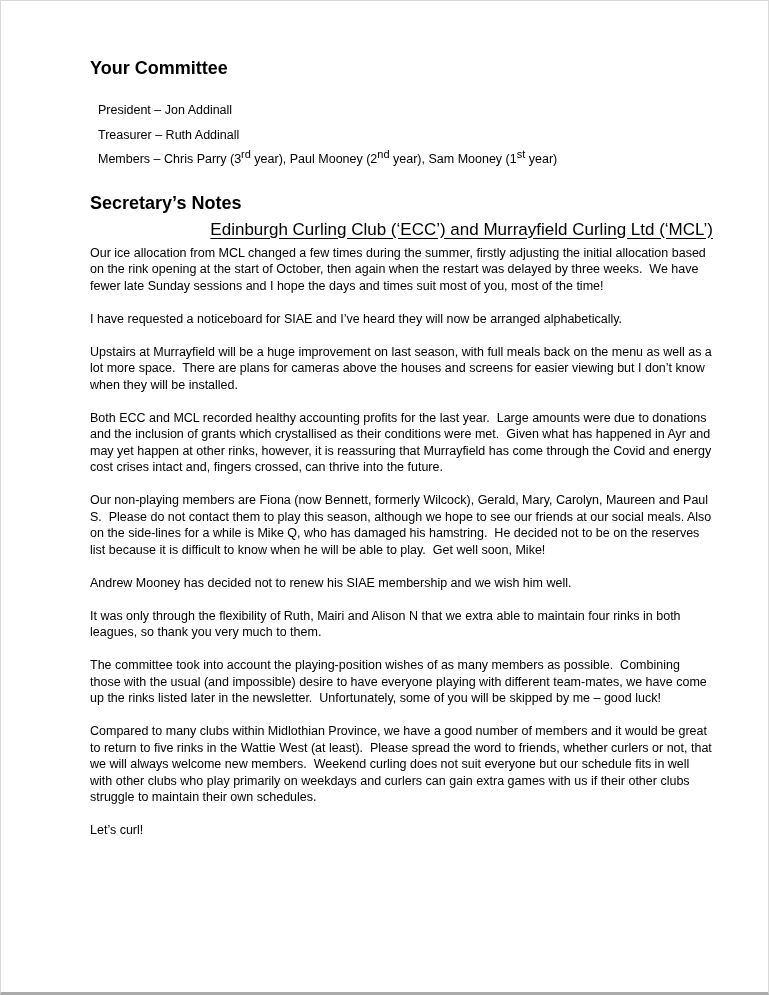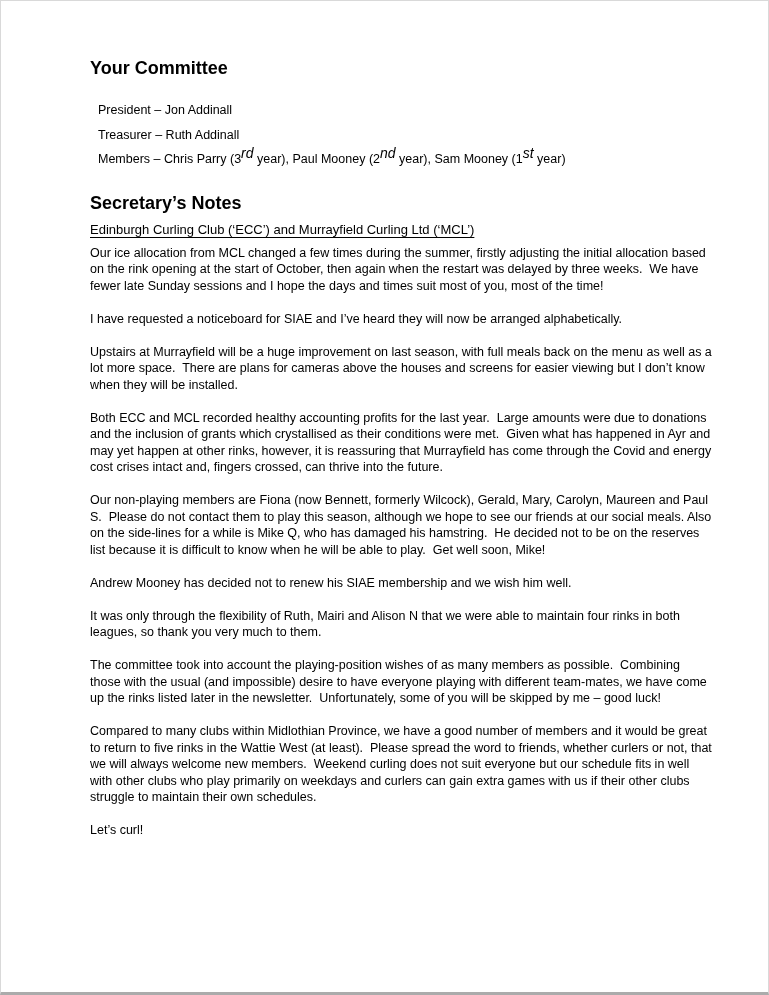--- a/index.html
+++ b/index.html
@@ -36,34 +36,34 @@
   .body-line, .doc-para {
     font-size: 12.5px;
     line-height: 16.5px;
     margin: 8px;
   }
   .doc-para {
     margin: 0 0 16.5px 0;
     white-space: pre-wrap;
   }
   .section-title {
-    font-size: 13px;
+    font-size: 17px;
     font-weight: normal;
     line-height: 25px;
     text-decoration: underline;
     text-underline-offset: 3px;
     margin: 23px 0 3px 0;
+    text-align: right;
   }
   .section-title.first {
     margin-top: 0;
   }
   sup {
-    font-size: 14px;
+    font-size: 11px;
     line-height: 0;
-    font-style: italic;
   }
   .closing-para {
     margin-top: 16.5px;
   }
 </style>
 </head>
 <body>
 
 <div class="page">
 
@@ -80,19 +80,19 @@
   <h3 class="section-title first">Edinburgh Curling Club (‘ECC’) and Murrayfield Curling Ltd (‘MCL’)</h3>
 
   <p class="doc-para">Our ice allocation from MCL changed a few times during the summer, firstly adjusting the initial allocation based on the rink opening at the start of October, then again when the restart was delayed by three weeks.  We have fewer late Sunday sessions and I hope the days and times suit most of you, most of the time!</p>
   <p class="doc-para">I have requested a noticeboard for SIAE and I’ve heard they will now be arranged alphabetically.</p>
   <p class="doc-para">Upstairs at Murrayfield will be a huge improvement on last season, with full meals back on the menu as well as a lot more space.  There are plans for cameras above the houses and screens for easier viewing but I don’t know when they will be installed.</p>
   <p class="doc-para">Both ECC and MCL recorded healthy accounting profits for the last year.  Large amounts were due to donations and the inclusion of grants which crystallised as their conditions were met.  Given what has happened in Ayr and may yet happen at other rinks, however, it is reassuring that Murrayfield has come through the Covid and energy cost crises intact and, fingers crossed, can thrive into the future.</p>
 
 
   <p class="doc-para">Our non-playing members are Fiona (now Bennett, formerly Wilcock), Gerald, Mary, Carolyn, Maureen and Paul S.  Please do not contact them to play this season, although we hope to see our friends at our social meals. Also on the side-lines for a while is Mike Q, who has damaged his hamstring.  He decided not to be on the reserves list because it is difficult to know when he will be able to play.  Get well soon, Mike!</p>
   <p class="doc-para">Andrew Mooney has decided not to renew his SIAE membership and we wish him well.</p>
-  <p class="doc-para">It was only through the flexibility of Ruth, Mairi and Alison N that we were able to maintain four rinks in both leagues, so thank you very much to them.</p>
+  <p class="doc-para">It was only through the flexibility of Ruth, Mairi and Alison N that we extra able to maintain four rinks in both leagues, so thank you very much to them.</p>
   <p class="doc-para">The committee took into account the playing-position wishes of as many members as possible.  Combining those with the usual (and impossible) desire to have everyone playing with different team-mates, we have come up the rinks listed later in the newsletter.  Unfortunately, some of you will be skipped by me – good luck!</p>
   <p class="doc-para">Compared to many clubs within Midlothian Province, we have a good number of members and it would be great to return to five rinks in the Wattie West (at least).  Please spread the word to friends, whether curlers or not, that we will always welcome new members.  Weekend curling does not suit everyone but our schedule fits in well with other clubs who play primarily on weekdays and curlers can gain extra games with us if their other clubs struggle to maintain their own schedules.</p>
 
   <p class="doc-para closing-para">Let’s curl!</p>
 
 </div>
 
 </body></html>

